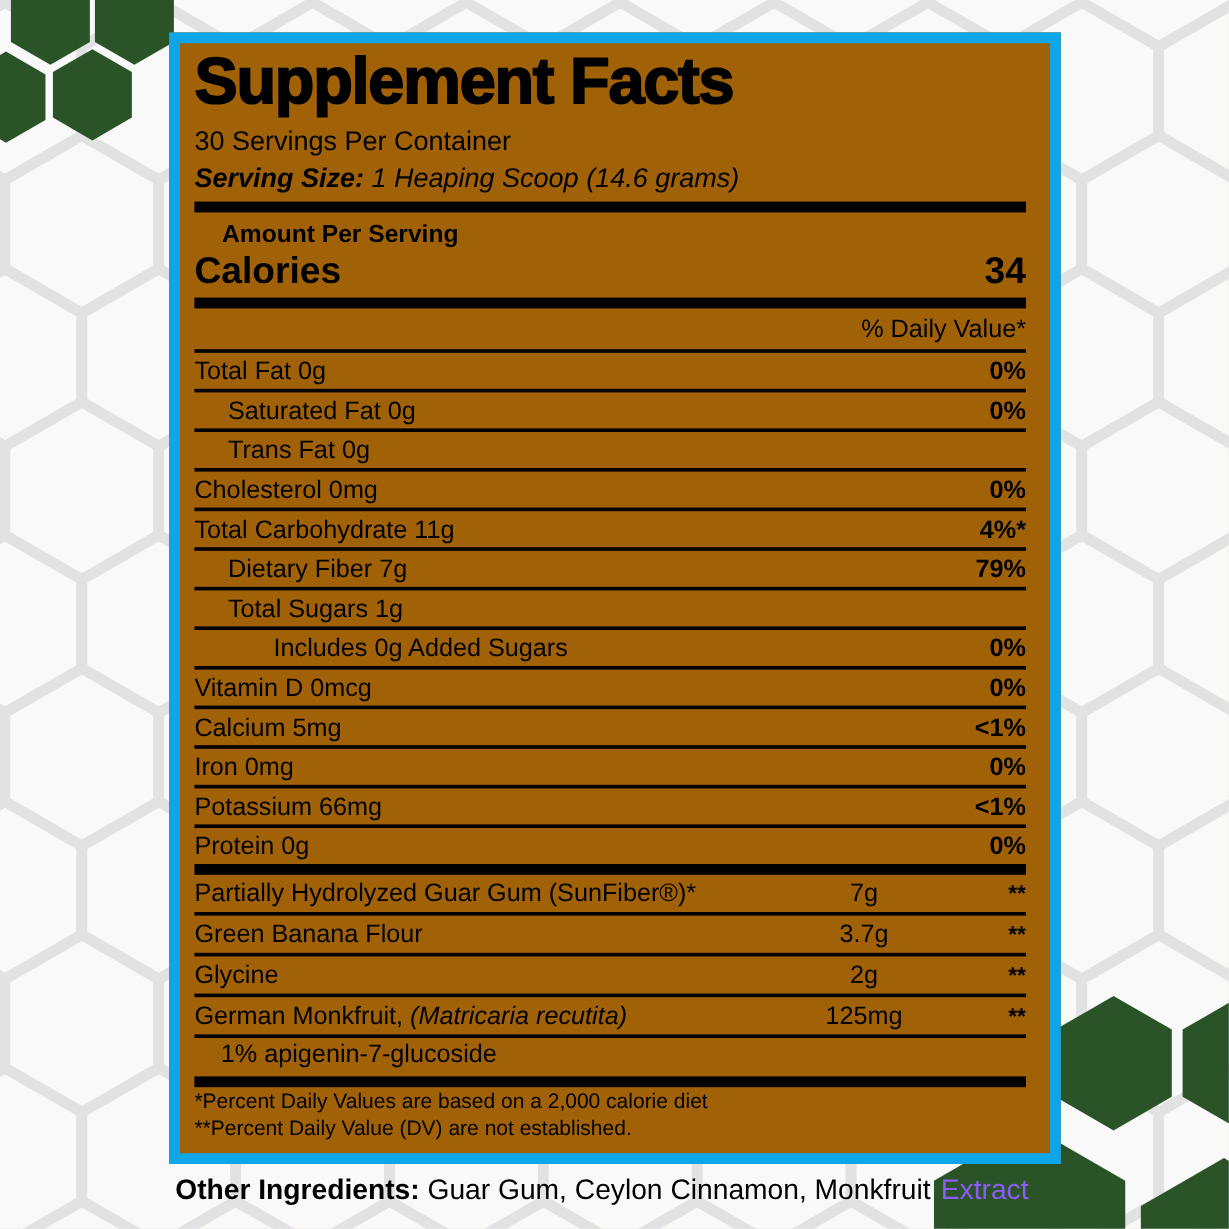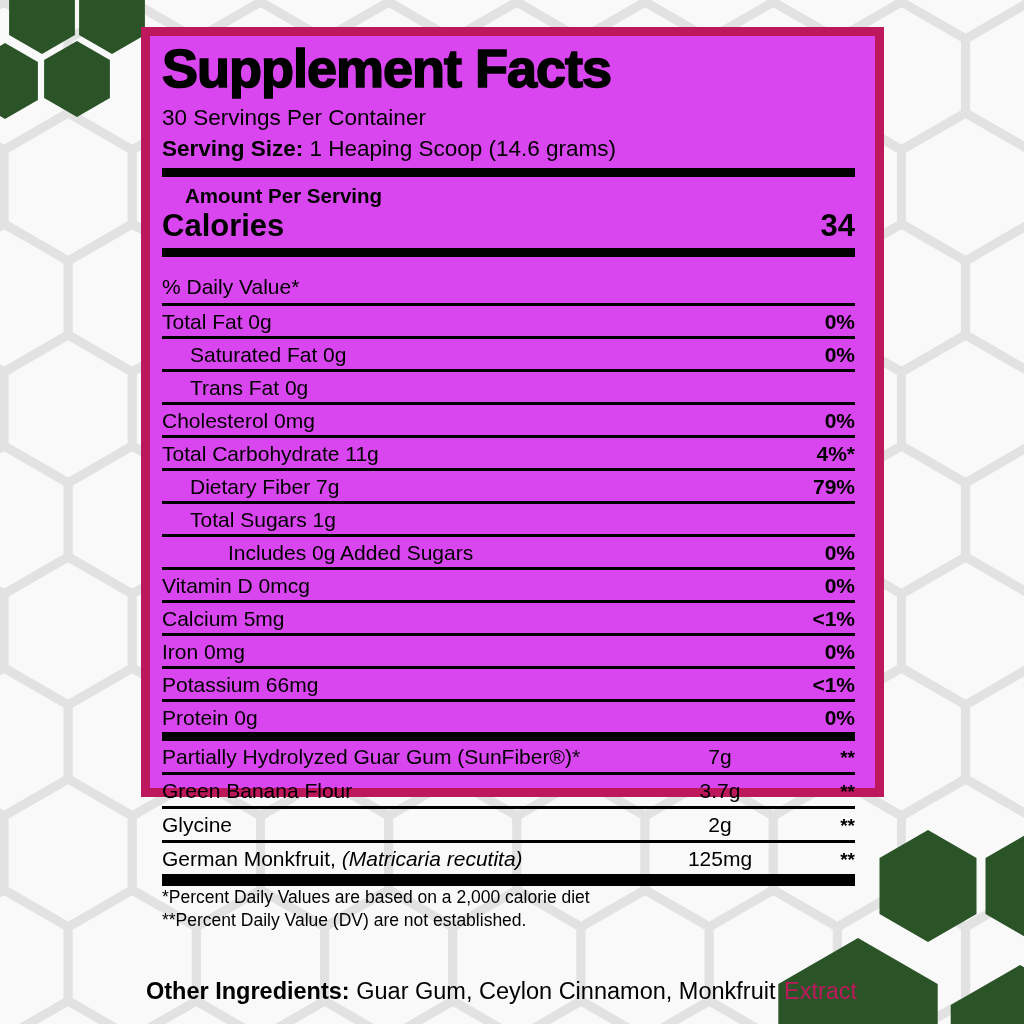--- a/index.html
+++ b/index.html
@@ -1,52 +1,52 @@
 <!DOCTYPE html>
 <html><head>
 <meta charset="utf-8">
 <style>
   html,body{margin:0;padding:0;}
   body{width:1024px;height:1024px;overflow:hidden;background:#fff;
        font-family:"Liberation Sans",sans-serif;color:#000;}
   .stage{position:relative;width:1024px;height:1024px;}
   #hexbg{position:absolute;left:0;top:0;z-index:0;}
-  .label-box{position:absolute;left:141px;top:27px;width:743px;height:770px;
-             box-sizing:border-box;border:9px solid #be185d;background:#d946ef;z-index:2;
+  .label-box{position:absolute;left:141px;top:27px;width:743px;height:943px;
+             box-sizing:border-box;border:9px solid #0ea5e9;background:#a16207;z-index:2;
              padding:2px 20px 0 12px;}
   h1.title{margin:2px 0 0 0;font-size:54px;line-height:56px;font-weight:bold;
            letter-spacing:-1px;-webkit-text-stroke:1.6px #000;}
   .servings{margin-top:9px;font-size:22.5px;line-height:26px;}
-  .servsize{margin-top:5px;font-size:22.5px;line-height:26px;}
+  .servsize{margin-top:5px;font-size:22.5px;line-height:26px;font-style:italic;}
   .b{font-weight:bold;}
   .bar{height:9px;background:#000;margin-top:6px;}
   .aps{margin-top:7px;font-size:20.5px;line-height:24px;font-weight:bold;margin-left:23px;}
   .cal-row{display:flex;justify-content:space-between;font-size:31px;line-height:36px;font-weight:bold;align-items:flex-end;}
   .bar2{height:9px;background:#000;margin-top:4px;}
-  .dv-head{padding:18px 0 4px 0;font-size:21px;line-height:24px;
+  .dv-head{padding:6px 0 4px 0;text-align:right;font-size:21px;line-height:24px;
            border-bottom:3px solid #000;}
   .row{display:flex;justify-content:space-between;align-items:baseline;
        font-size:21px;line-height:23px;padding:4px 0 3px 0;border-bottom:3px solid #000;}
   .row .val{font-weight:bold;}
   .row.bold .nm{font-weight:normal;}
   .ind1{padding-left:28px;}
   .ind2{padding-left:66px;text-align:center;}
   .noline{border-bottom:none;}
   .irow{display:flex;align-items:baseline;font-size:21px;line-height:23px;
         padding:4px 0 3px 0;border-bottom:3px solid #000;}
   .irow .nm{flex:1;}
   .irow .amt{width:150px;text-align:center;}
   .irow .ddv{width:60px;text-align:right;font-weight:bold;font-size:19px;}
   .it{font-style:italic;}
   .subline{font-size:21px;line-height:24px;padding:2px 0 6px 22px;}
   .fn{font-size:17.5px;line-height:23px;}
   .fn:first-of-type{margin-top:10px;}
   .other-ing{position:absolute;left:146px;top:976px;width:760px;z-index:3;
              font-size:23.5px;line-height:30px;}
-  .other-ing .hl{color:#be185d;padding:2px 2px;}
+  .other-ing .hl{color:#8b5cf6;padding:2px 2px;}
 </style>
 </head>
 <body>
 <div class="stage">
 
   <svg id="hexbg" width="1024" height="1024" viewBox="0 0 1024 1024">
       <polygon points="-124.1,-220.0 -60.0,-183.0 -60.0,-109.0 -124.1,-72.0 -188.2,-109.0 -188.2,-183.0" fill="#f9f9f9" stroke="#e2e2e2" stroke-width="9"></polygon>
       <polygon points="4.1,-220.0 68.2,-183.0 68.2,-109.0 4.1,-72.0 -60.0,-109.0 -60.0,-183.0" fill="#f9f9f9" stroke="#e2e2e2" stroke-width="9"></polygon>
       <polygon points="132.3,-220.0 196.4,-183.0 196.4,-109.0 132.3,-72.0 68.2,-109.0 68.2,-183.0" fill="#f9f9f9" stroke="#e2e2e2" stroke-width="9"></polygon>
       <polygon points="260.5,-220.0 324.6,-183.0 324.6,-109.0 260.5,-72.0 196.4,-109.0 196.4,-183.0" fill="#f9f9f9" stroke="#e2e2e2" stroke-width="9"></polygon>
@@ -273,20 +273,21 @@
     <div class="irow">
         <span class="nm">Glycine</span>
         <span class="amt">2g</span>
         <span class="ddv">**</span>
       </div>
     <div class="irow noline">
         <span class="nm"><span>German Monkfruit, </span><span class="it">(Matricaria recutita)</span></span>
         <span class="amt">125mg</span>
         <span class="ddv">**</span>
       </div>
+    <div class="subline">1% apigenin-7-glucoside</div>
 
     <div class="bar" style="margin-top:0"></div>
 
     <div class="fn">*Percent Daily Values are based on a 2,000 calorie diet</div>
     <div class="fn">**Percent Daily Value (DV) are not established.</div>
   </div>
 
   <div class="other-ing"><span class="b">Other Ingredients:</span><span> Guar Gum, Ceylon Cinnamon, Monkfruit </span><span class="hl">Extract</span></div>
 </div>
 

